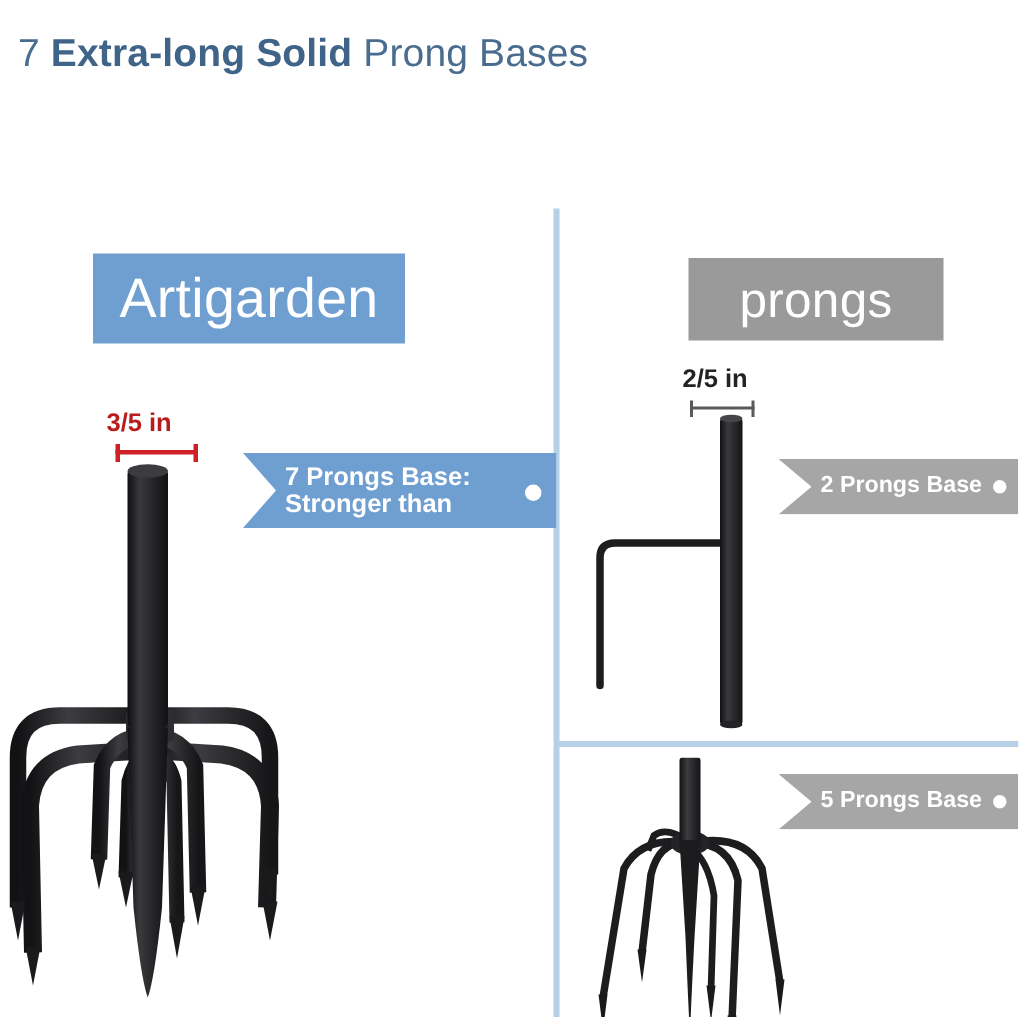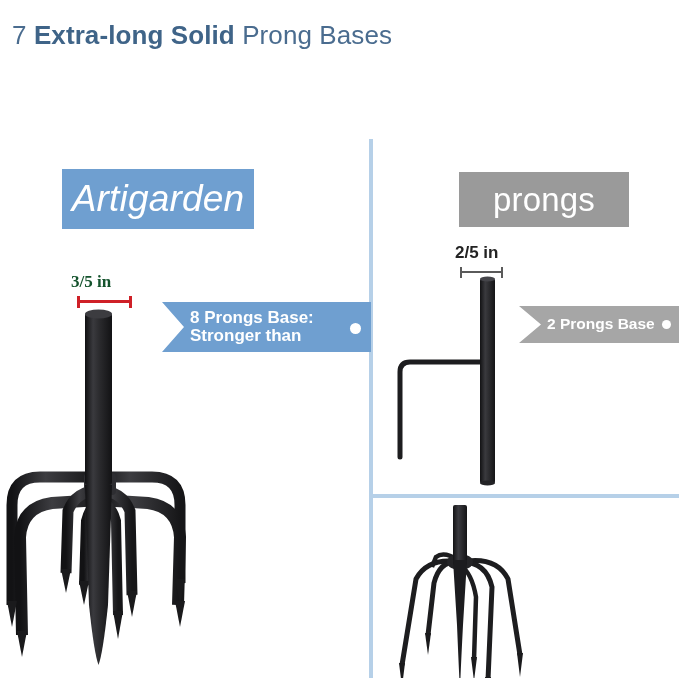--- a/index.html
+++ b/index.html
@@ -37,23 +37,23 @@
   }
 
   
   .badge{
     position:absolute;
     display:flex;align-items:center;justify-content:center;
     color:#ffffff;
     box-sizing:border-box;
   }
   .badge-brand{
-    left:62px;top:152px;width:192px;height:60px;
+    left:62px;top:152px;width:208px;height:60px;
     background:#6f9fd0;
-    font-size:37px;font-weight:400;letter-spacing:0.2px;font-style:italic;
+    font-size:37px;font-weight:400;letter-spacing:0.2px;
   }
   .badge-others{
     left:459px;top:155px;width:170px;height:55px;
     background:#9a9a9a;
     font-size:33px;font-weight:400;letter-spacing:0.2px;
   }
 
   
   .banner{
     position:absolute;
@@ -95,21 +95,21 @@
   .banner-gray5 .btxt{font-size:15.5px;}
   .banner-gray5 .bdot{right:8px;top:14px;width:9px;height:9px;}
 
   
   .dim{position:absolute;}
   .dim-label{
     position:absolute;white-space:nowrap;
     font-weight:700;
   }
   .dim-left .dim-label{
-    left:0;top:0;font-size:17px;color:#14532d;font-family:Liberation Serif, serif;
+    left:0;top:0;font-size:17px;color:#b91c1c;
   }
   .dim-right .dim-label{
     left:0;top:0;font-size:17px;color:#232323;
   }
   .dim-bar{position:absolute;}
   .dim-bar .dline{position:absolute;}
   .dim-left .dline{background:#cf2027;}
   .dim-right .dline{background:#5a5a5a;}
 
   
@@ -147,29 +147,33 @@
   <div class="dim dim-right" style="left:455px;top:226px;width:80px;height:34px;">
     <div class="dim-label">2/5 in</div>
     <div class="dim-bar" style="left:5px;top:24px;width:43px;height:11px;">
       <div class="dline" style="left:0;top:4px;width:43px;height:2px;"></div>
       <div class="dline" style="left:0;top:0;width:2px;height:11px;"></div>
       <div class="dline" style="left:41px;top:0;width:2px;height:11px;"></div>
     </div>
   </div>
 
   <div class="banner banner-blue">
-    <div class="btxt"><span>8 Prongs Base:</span><br><span>Stronger than</span></div>
+    <div class="btxt"><span>7 Prongs Base:</span><br><span>Stronger than</span></div>
     <div class="bdot"></div>
   </div>
 
   <div class="banner banner-gray2">
     <div class="btxt">2 Prongs Base</div>
     <div class="bdot"></div>
   </div>
 
+  <div class="banner banner-gray5">
+    <div class="btxt">5 Prongs Base</div>
+    <div class="bdot"></div>
+  </div>
 
   <div class="art" style="left:0px;top:288px;width:236px;height:384px;">
     <svg width="236" height="384" viewBox="0 0 236 384">
       <defs>
         <linearGradient id="postG" x1="0" y1="0" x2="1" y2="0">
           <stop offset="0%" stop-color="#0f0f11"></stop>
           <stop offset="30%" stop-color="#3a3a3e"></stop>
           <stop offset="55%" stop-color="#2a2a2d"></stop>
           <stop offset="100%" stop-color="#121214"></stop>
         </linearGradient>

